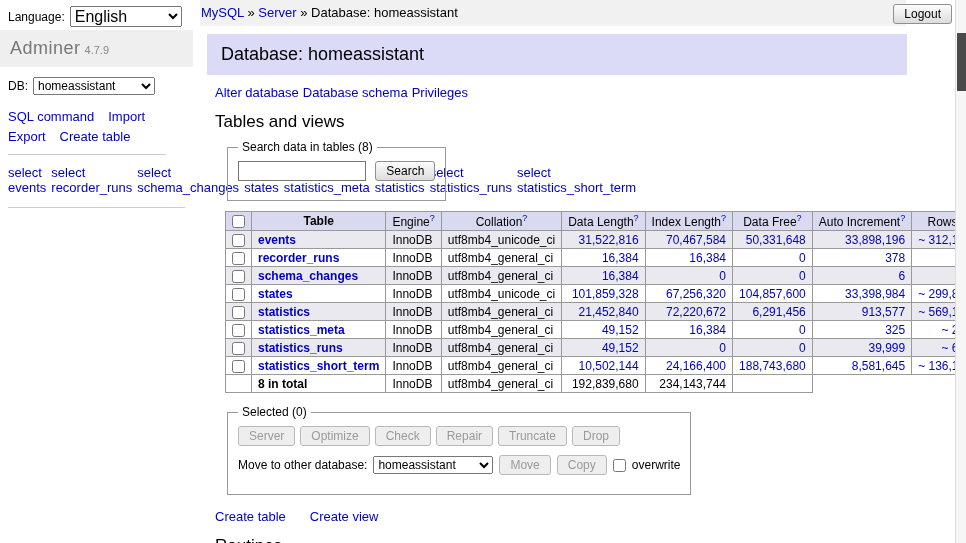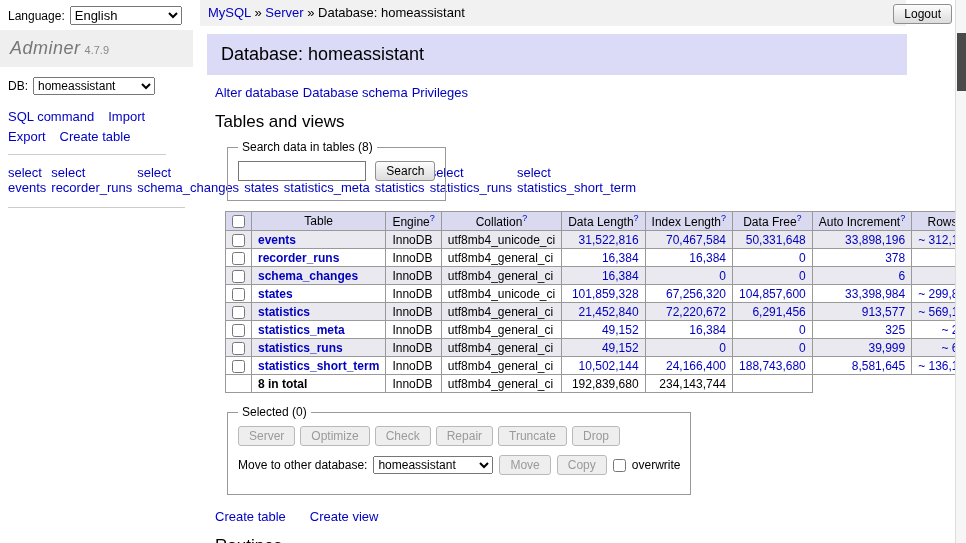--- a/index.html
+++ b/index.html
@@ -3,34 +3,34 @@
 <meta charset="utf-8">
 <style>
   * { margin:0; padding:0; box-sizing:border-box; }
   html,body { width:966px; height:543px; overflow:hidden; background:#fff;
               font-family:"Liberation Sans", sans-serif; font-size:13px; color:#000; }
   .page { position:relative; width:966px; height:543px; }
   a.link { color:var(--link,#0000c0); text-decoration:none; cursor:pointer; }
 
   
   .lang-row { position:absolute; top:6px; left:8px; font-size:12px; display:flex; align-items:center; gap:5px; }
-  .lang-row select { width:112px; font-size:13px; font-family:inherit; }
+  .lang-row select { width:112px; font-size:16px; font-family:inherit; }
   .breadcrumb { position:absolute; left:200px; top:0; width:706px; height:26px; line-height:26px;
-                background:var(--bar-bg,#f1f1f1); padding-left:8px; font-size:13px; white-space:nowrap; }
+                background:var(--bar-bg,#f1f1f1); padding-left:1px; font-size:13px; white-space:nowrap; }
   .logout { position:absolute; top:4px; right:14px; }
 
   
   .btn { font-size:12px; font-family:inherit; padding:2px 10px; border:1px solid #8f8f8f; border-radius:3px;
          background:linear-gradient(#fdfdfd,#dcdcdc); cursor:pointer; color:#000; }
   .btn:disabled { color:#9a9a9a; background:#eeeeee; border-color:#b9b9b9; cursor:default; }
 
   
   .sidebar { position:absolute; top:30px; left:0; width:193px; }
   .brand { background:#efefef; padding:8px 10px; }
-  .brand-name { font-style:italic; color:#777; font-size:18px; letter-spacing:.5px; }
+  .brand-name { color:#777; font-size:18px; letter-spacing:.5px; }
   .brand-ver { color:#888; font-size:11px; margin-left:4px; }
   .db-row { padding:10px 8px 14px; font-size:12px; display:flex; align-items:center; gap:5px; }
   .db-row select { width:122px; font-size:12px; font-family:inherit; }
   .action-links { width:158px; margin:0 8px; padding-bottom:10px; border-bottom:1px solid #ccc;
                   display:flex; flex-wrap:wrap; gap:5px 14px; font-size:13px; }
   .table-links { margin:0 8px; padding:10px 0 12px; border-bottom:1px solid #ccc;
                  display:flex; flex-direction:row; gap:5px; font-size:13px; }
 
   
   .main { position:absolute; left:207px; top:34px; width:700px; }
@@ -38,21 +38,21 @@
   .top-links { display:flex; gap:4px; margin:0 0 12px 8px; font-size:13px; }
   h3 { font-weight:normal; font-size:17px; margin:12px 0 8px 8px; }
   fieldset { border:1px solid #999; padding:7px 10px 19px; width:fit-content; margin-left:20px; font-size:12px; }
   legend { font-size:12px; padding:0 4px; }
   .search-fs input[type=text] { width:128px; height:20px; border:1px solid #767676; font-size:12px; padding:1px 3px; margin-right:6px; font-family:inherit; }
 
   table.tables { border-collapse:collapse; margin:10px 0 0 18px; font-size:12px; }
   table.tables th, table.tables td { border:1px solid #999; padding:1px 6px; height:18px; white-space:nowrap; }
   thead td, thead th { background:var(--head-bg,#d9d9f0); }
   thead th { font-weight:normal; text-align:center; }
-  thead th.first { font-weight:normal; }
+  thead th.first { font-weight:bold; }
   sup.hint { color:var(--link,#0000c0); font-size:9px; }
   .cb-cell { width:20px; text-align:center; }
   .cb-cell input { margin:0; vertical-align:middle; }
   td.num { text-align:right; }
   th.tname { text-align:left; font-weight:normal; }
   th.tname a { font-weight:bold; }
   tr.odd { background:var(--alt-bg,#e9e9ef); }
   tr.total th.tname { font-weight:bold; }
 
   .selected-fs { margin-top:12px; }

